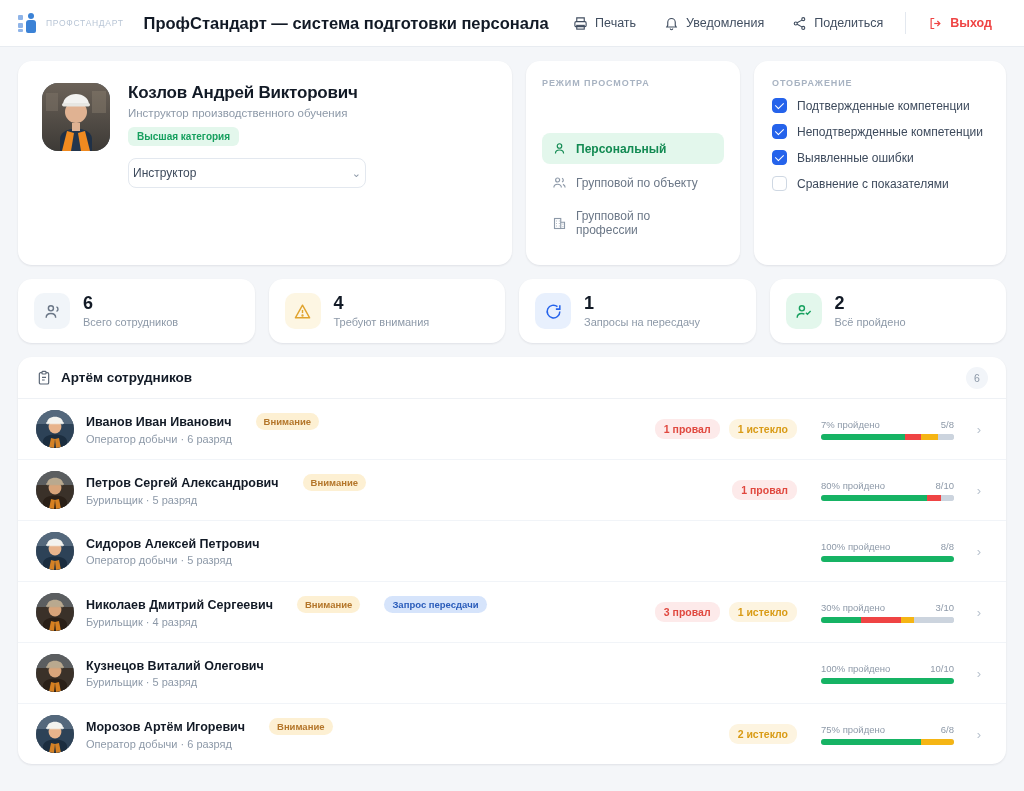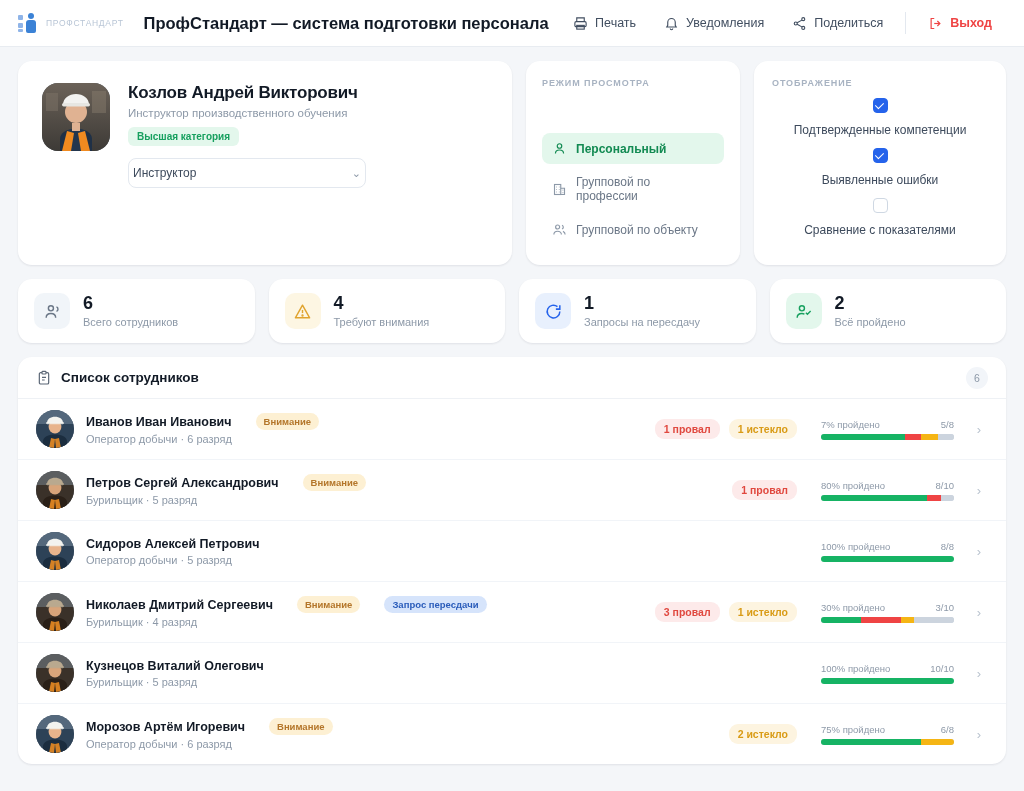--- a/index.html
+++ b/index.html
@@ -100,21 +100,21 @@
     padding: 8px 10px; border-radius: 8px; font-size: 12px; color: #6b7787;
     cursor: pointer; margin-bottom: 3px;
   }
   .mode-item.active { background: #e3f7ec; color: #128a52; font-weight: 700; margin-top: 45px; }
   .mode-item .mi { width: 15px; height: 15px; flex: none; }
 
   
   .display { flex: 1 1 auto; padding: 17px 18px; }
   .chk-row {
     display: flex; align-items: center; gap: 10px; margin-bottom: 11px;
-    font-size: 12px; color: #3d4a5c; cursor: pointer; flex-direction: column;
+    font-size: 12px; color: #3d4a5c; cursor: pointer;
   }
   .chk-row:last-child { margin-bottom: 0; }
   .chk {
     width: 15px; height: 15px; border-radius: 4px; flex: none;
     border: 1.5px solid #cfd8e3; background: #fff;
     display: flex; align-items: center; justify-content: center;
   }
   .chk.on { background: #2563eb; border-color: #2563eb; }
   .chk.on::after {
     content: ""; width: 7px; height: 3.5px;
@@ -274,43 +274,47 @@
     <div class="card mode">
       <div class="panel-label">РЕЖИМ ПРОСМОТРА</div>
       <div class="mode-item active">
         <svg class="mi" viewBox="0 0 24 24" fill="none" stroke="#128a52" stroke-width="1.9">
           <circle cx="12" cy="8" r="3.6"></circle>
             <path d="M5.5 20c0-3.6 2.9-5.6 6.5-5.6s6.5 2 6.5 5.6"></path>
         </svg>
         <span>Персональный</span>
       </div>
       <div class="mode-item">
-        <svg class="mi" viewBox="0 0 24 24" fill="none" stroke="#8d99a8" stroke-width="1.8">
-          <rect x="4" y="4" width="10" height="16"></rect>
-            <path d="M14 10h6v10h-6"></path>
-          <path d="M7 8h1M11 8h1M7 12h1M11 12h1M7 16h1M11 16h1M17 13h1M17 17h1"></path>
-        </svg>
-        <span>Групповой по профессии</span>
-      </div>
-      <div class="mode-item">
         <svg class="mi" viewBox="0 0 24 24" fill="none" stroke="#8d99a8" stroke-width="1.9">
           <circle cx="9" cy="8" r="3.2"></circle>
             <path d="M3 20c0-3.3 2.7-5.2 6-5.2s6 1.9 6 5.2"></path>
           <path d="M16 5.2a3.2 3.2 0 010 6"></path>
             <path d="M17.5 15c2 .7 3.5 2.3 3.5 5"></path>
         </svg>
         <span>Групповой по объекту</span>
       </div>
+      <div class="mode-item">
+        <svg class="mi" viewBox="0 0 24 24" fill="none" stroke="#8d99a8" stroke-width="1.8">
+          <rect x="4" y="4" width="10" height="16"></rect>
+            <path d="M14 10h6v10h-6"></path>
+          <path d="M7 8h1M11 8h1M7 12h1M11 12h1M7 16h1M11 16h1M17 13h1M17 17h1"></path>
+        </svg>
+        <span>Групповой по профессии</span>
+      </div>
     </div>
 
     <div class="card display">
       <div class="panel-label">ОТОБРАЖЕНИЕ</div>
       <div class="chk-row">
         <span class="chk on"></span>
         <span>Подтвержденные компетенции</span>
+      </div>
+      <div class="chk-row">
+        <span class="chk on"></span>
+        <span>Неподтвержденные компетенции</span>
       </div>
       <div class="chk-row">
         <span class="chk on"></span>
         <span>Выявленные ошибки</span>
       </div>
       <div class="chk-row">
         <span class="chk"></span>
         <span>Сравнение с показателями</span>
       </div>
     </div>
@@ -370,21 +374,21 @@
     </div>
   </div>
 
   <div class="card list">
     <div class="list-head">
       <svg width="16" height="16" viewBox="0 0 24 24" fill="none" stroke="#5b6776" stroke-width="1.8">
         <rect x="5" y="4" width="14" height="17" rx="2"></rect>
           <rect x="9" y="2" width="6" height="4" rx="1.2" fill="#fff"></rect>
         <path d="M9 11h6M9 15h4"></path>
       </svg>
-      <div class="list-title">Список сотрудников</div>
+      <div class="list-title">Артём сотрудников</div>
       <div class="count-pill">6</div>
     </div>
     <div id="rows">
   <div class="emp-row">
     <div class="avatar-sm">
             <svg viewBox="0 0 38 38" class="avatar-photo">
     <rect width="38" height="38" fill="#2d4257"></rect>
     <rect x="0" y="0" width="38" height="14" fill="#8fa3b4" opacity=".4"></rect>
     <circle cx="19" cy="17" r="6.4" fill="#e8b48c"></circle>
     <path d="M11 13c0-4 3.6-6.2 8-6.2s8 2.2 8 6.2z" fill="#f3f3ef"></path>

